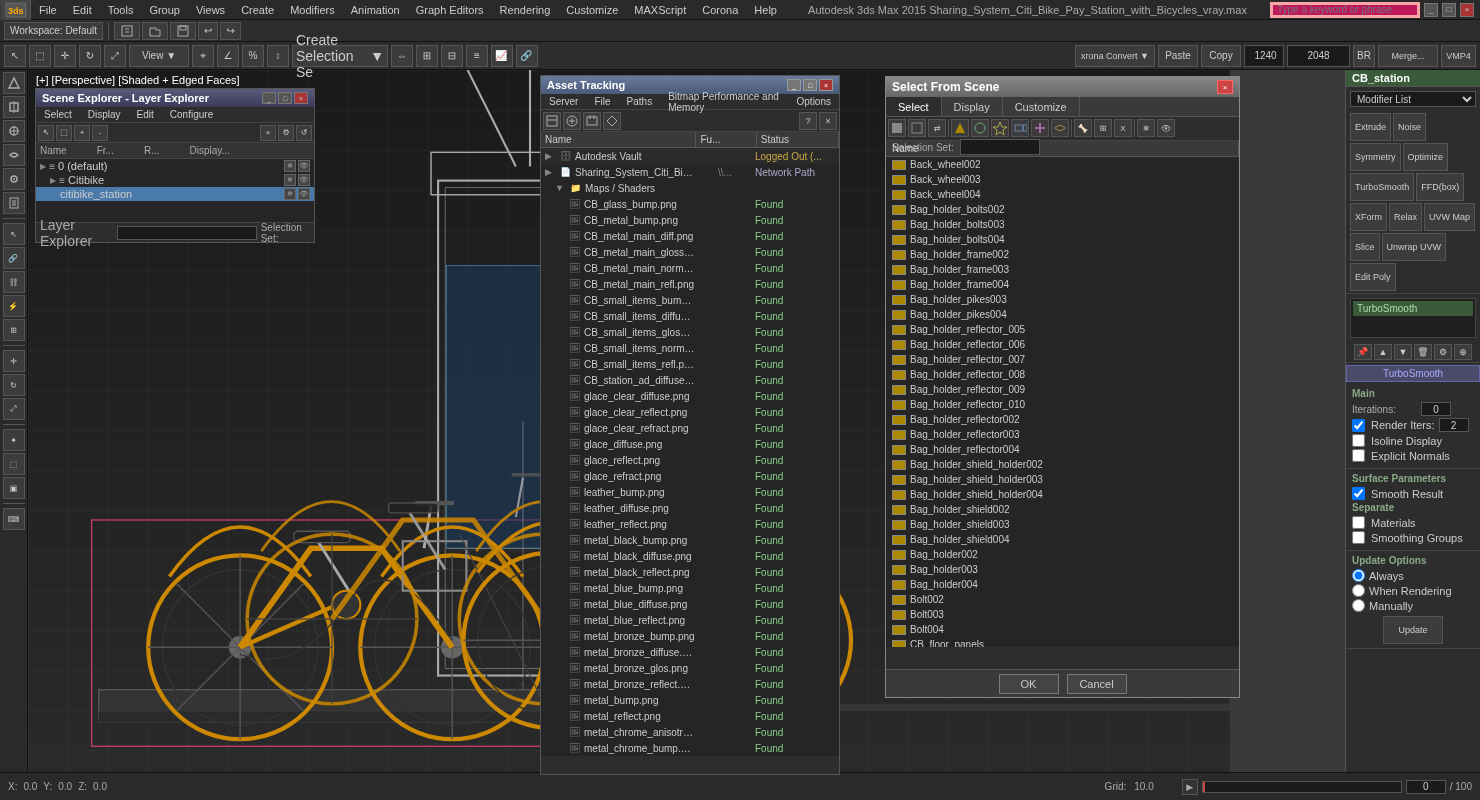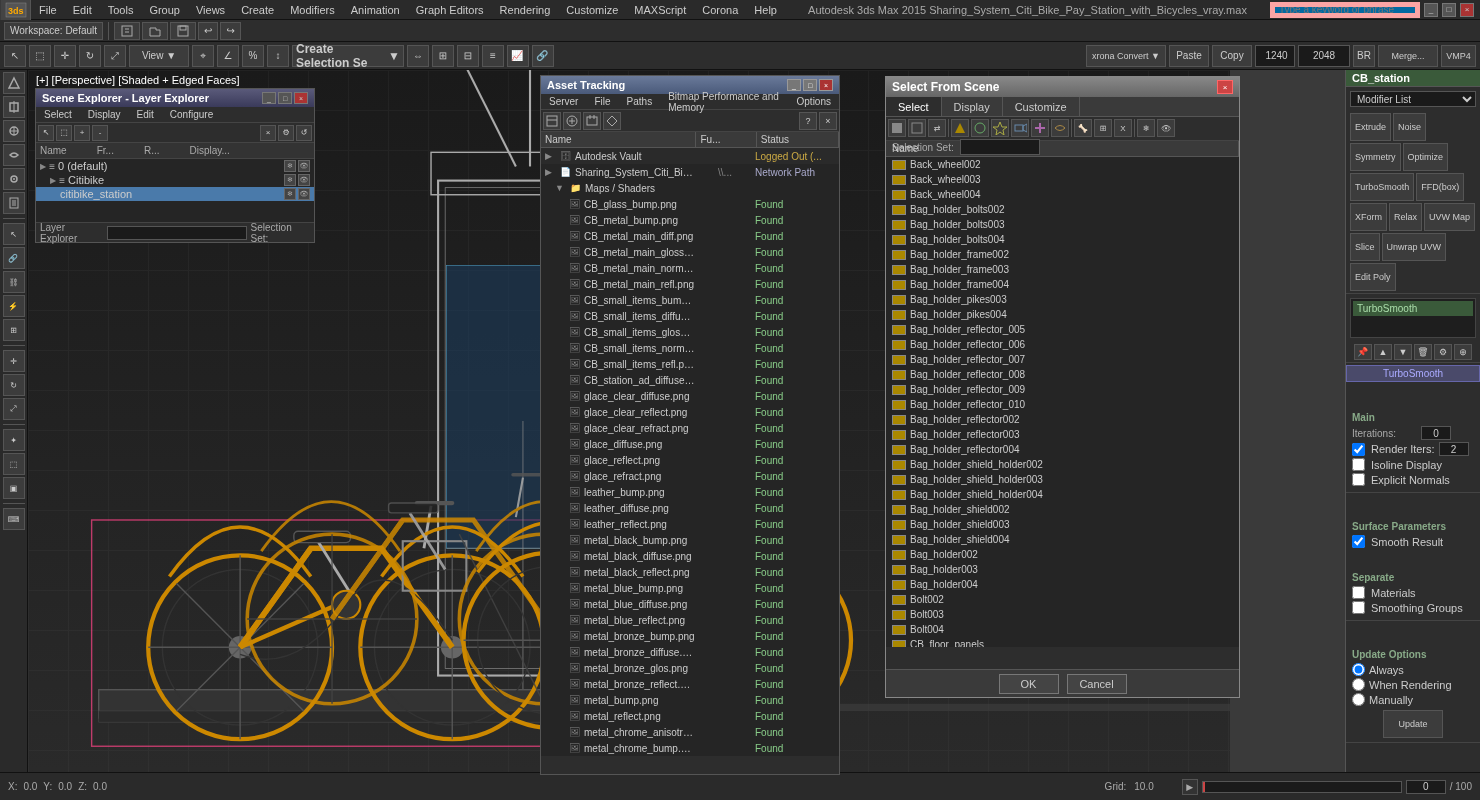--- a/index.html
+++ b/index.html
@@ -57,22 +57,22 @@
       font-size: 11px;
       color: #aaa;
     }
     .title-bar-right {
       display: flex;
       align-items: center;
       gap: 4px;
       padding-right: 6px;
     }
     .search-box {
-      background: #0369a1;
-      border: 5px solid #fca5a5;
+      background: #be185d;
+      border: 3px solid #fca5a5;
       color: #ccc;
       padding: 1px 4px;
       font-size: 10px;
       width: 150px;
       height: 16px;
     }
     .win-btn {
       width: 14px; height: 14px;
       background: #555;
       border: 1px solid #777;
@@ -640,21 +640,20 @@
     }
     .ms-section {
       padding: 4px 6px;
       border-bottom: 1px solid #444;
     }
     .ms-section-title {
       color: #88aa88;
       font-size: 10px;
       font-weight: bold;
       margin-bottom: 3px;
-      margin-top: 24px;
     }
     .ms-row {
       display: flex;
       align-items: center;
       margin-bottom: 2px;
       gap: 4px;
     }
     .ms-label {
       color: #aaa;
       font-size: 10px;
@@ -761,39 +760,39 @@
   <div class="tb3-btn">⬚</div>
   <div class="tb3-btn">✛</div>
   <div class="tb3-btn">↻</div>
   <div class="tb3-btn">⤢</div>
   <div class="tb3-btn" style="width:60px;">View ▼</div>
   <div class="tb3-btn">⌖</div>
   <div class="tb3-btn">∠</div>
   <div class="tb3-btn">%</div>
   <div class="tb3-btn">↕</div>
 
-  <div class="tb3-btn" style="width:112px;font-size:12px;font-weight:bold;">
+  <div class="tb3-btn" style="width:96px;font-size:14px;">
     <span>Create Selection Se</span>▼
   </div>
   <div class="tb3-btn">⇔</div>
   <div class="tb3-btn">⊞</div>
 
   <div class="tb3-btn">⊟</div>
   <div class="tb3-btn">≡</div>
 
   <div class="tb3-btn">📈</div>
 
   <div class="tb3-btn">🔗</div>
   <div style="flex:1"></div>
 
   <div class="tb3-btn" style="width:80px;font-size:9px;">xrona Convert ▼</div>
   <div class="tb3-btn" style="width:40px;font-size:10px;">Paste</div>
   <div class="tb3-btn" style="width:40px;font-size:10px;">Copy</div>
   <div class="tb3-btn" style="width:40px;background:#1a1a1a;padding-left:6px;">1240</div>
-  <div class="tb3-btn" style="width:52px;background:#1a1a1a;">2048</div>
+  <div class="tb3-btn" style="width:63px;background:#1a1a1a;">2048</div>
   <div class="tb3-btn" style="width:20px;">BR</div>
   <div class="tb3-btn" style="width:60px;font-size:9px;">Merge...</div>
   <div class="tb3-btn" style="width:35px;font-size:9px;">VMP4</div>
 </div>
 
 <div id="left-toolbar">
 
   <div class="lt-btn" title="Create">
     <svg width="14" height="14">
         <polygon points="7,2 12,12 2,12" fill="none" stroke="#aaa" stroke-width="1.5"></polygon>
@@ -1037,21 +1036,21 @@
     </div>
     <div class="tree-item selected2" style="padding-left:24px;">
       <span class="tree-label">citibike_station</span>
       <div class="tree-checks">
         <div class="tree-check">❄</div>
         <div class="tree-check">👁</div>
       </div>
     </div>
   </div>
   <div class="panel-footer">
-    <span style="font-size:10px;color:#aaa;">Layer Explorer</span>
+    <span style="font-size:14px;color:#aaa;">Layer Explorer</span>
     <input class="panel-footer-input" style="">
     <span style="font-size:10px;color:#aaa;">Selection Set:</span>
   </div>
 </div>
 
 <div id="asset-tracking">
   <div class="dialog-titlebar">
     <span class="dialog-title-text">Asset Tracking</span>
     <div class="dialog-title-btns">
       <div class="dialog-title-btn">_</div>

